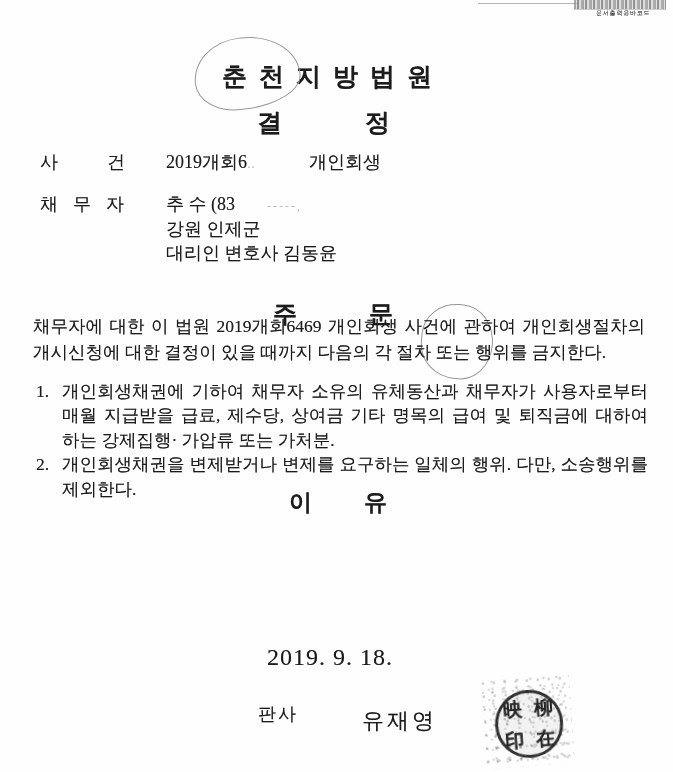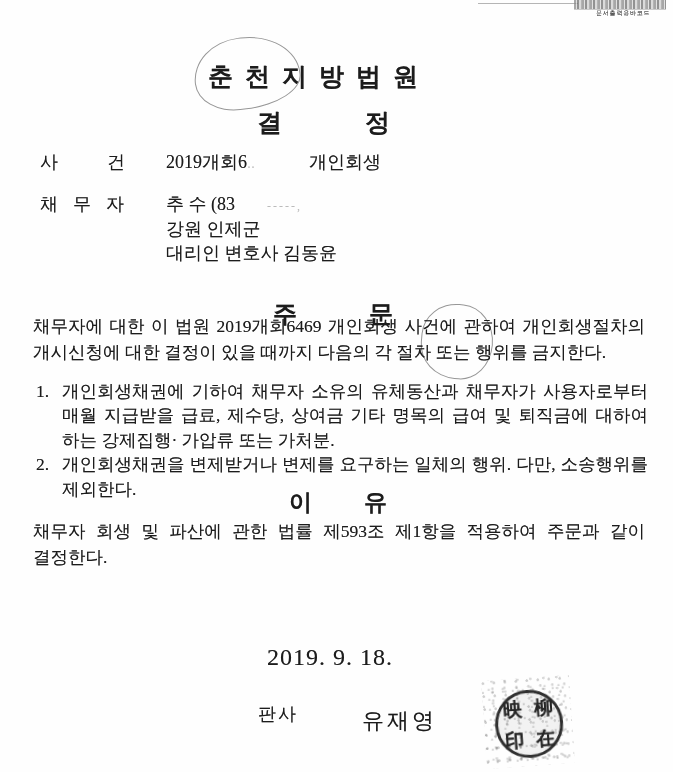--- a/index.html
+++ b/index.html
@@ -19,21 +19,21 @@
     background:repeating-linear-gradient(90deg,#8a8a8a 0 2px,#d8d8d8 2px 3px,#6f6f6f 3px 5px,#cfcfcf 5px 7px,#9a9a9a 7px 8px);
     opacity:.75;border-bottom:1px solid #bbb;
   }
   .barcode-label{
     position:absolute;left:596px;top:9px;
     font-size:6px;letter-spacing:.8px;color:#4a4a4a;
     filter:blur(.35px);font-family:"Liberation Sans",sans-serif;
   }
   
   .court-name{
-    position:absolute;left:208px;top:60px;
+    position:absolute;left:222px;top:60px;
     font-size:25px;font-weight:bold;letter-spacing:12px;white-space:nowrap;font-family:Liberation Serif, serif;
   }
   .doc-title{
     position:absolute;left:257px;top:106px;
     font-size:25px;font-weight:bold;letter-spacing:83px;white-space:nowrap;
   }
   .section-heading{
     position:absolute;font-weight:bold;white-space:nowrap;
   }
   .heading-jumun{left:273px;top:298px;font-size:24px;letter-spacing:72px;}
@@ -137,21 +137,20 @@
       <span class="num">1.</span>
       <span>개인회생채권에 기하여 채무자 소유의 유체동산과 채무자가 사용자로부터 매월 지급받을 급료, 제수당, 상여금 기타 명목의 급여 및 퇴직금에 대하여 하는 강제집행· 가압류 또는 가처분.</span>
     </div>
     <div class="order-item">
       <span class="num">2.</span>
       <span>개인회생채권을 변제받거나 변제를 요구하는 일체의 행위. 다만, 소송행위를 제외한다.</span>
     </div>
   </div>
 
   <div class="section-heading heading-iyu">이유</div>
-  <div class="body-par par-reason">채무자 회생 및 파산에 관한 법률 제593조 제1항을 적용하여 주문과 같이 결정한다.</div>
 
   <div class="date-line">2019. 9. 18.</div>
   <div class="judge-label">판사</div>
   <div class="judge-name">유재영</div>
 
   <div class="seal">
     <div class="seal-noise"></div>
     <div class="seal-ring">
       <span>映</span>
       <span>柳</span>

